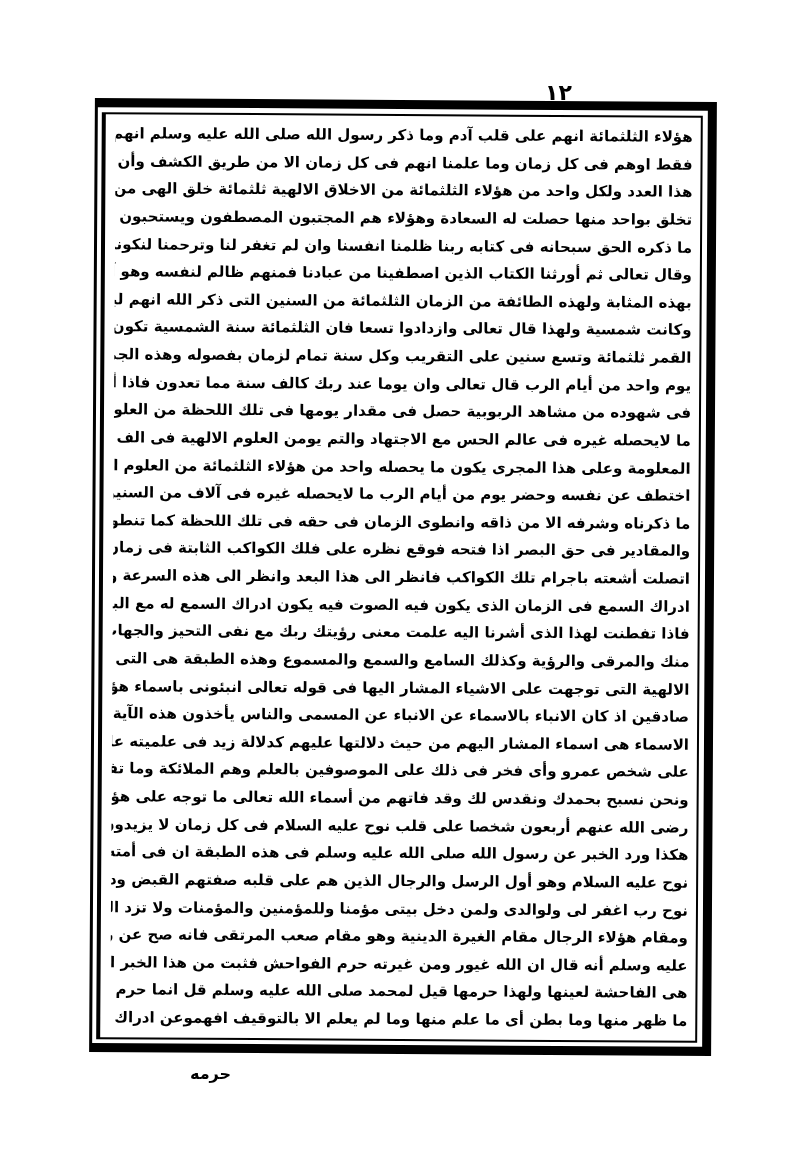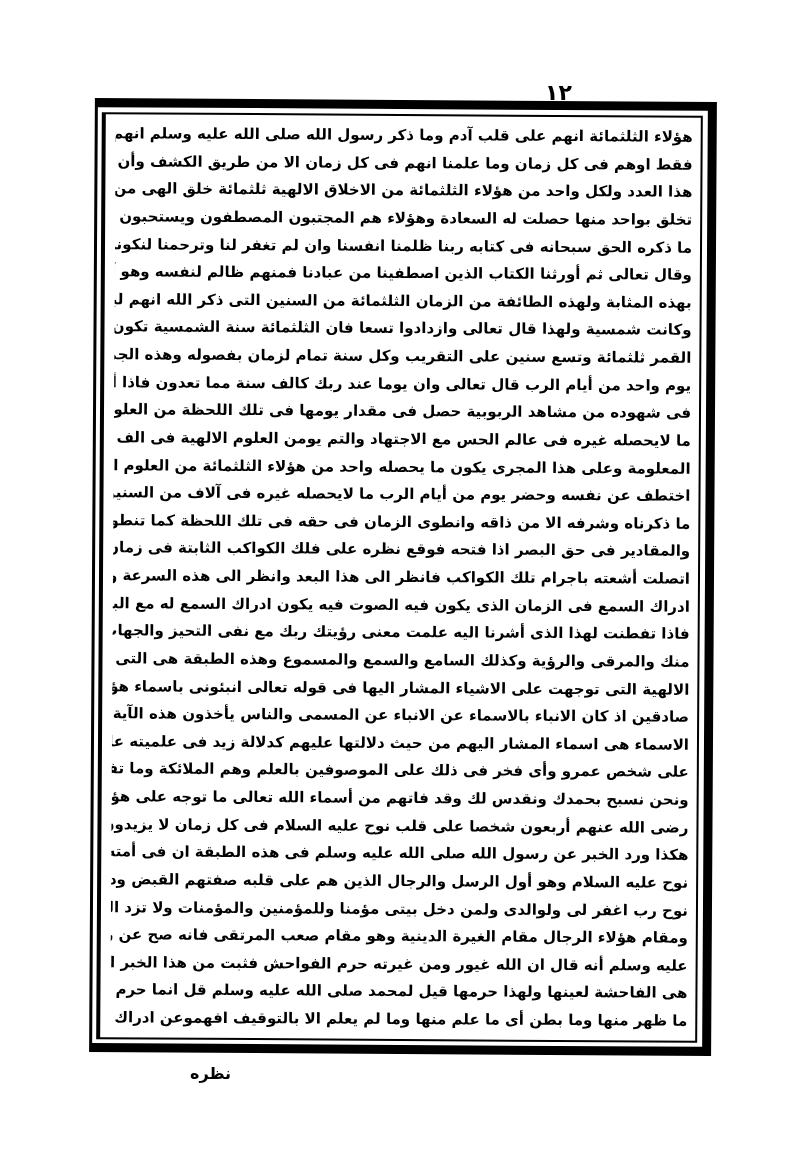--- a/index.html
+++ b/index.html
@@ -118,13 +118,13 @@
       <div class="line">نوح عليه السلام وهو أول الرسل والرجال الذين هم على قلبه صفتهم القبض ودعاؤهم دعاء</div>
       <div class="line">نوح رب اغفر لى ولوالدى ولمن دخل بيتى مؤمنا وللمؤمنين والمؤمنات ولا تزد الظالمين الا تبارا</div>
       <div class="line">ومقام هؤلاء الرجال مقام الغيرة الدينية وهو مقام صعب المرتقى فانه صح عن رسول الله صلى الله</div>
       <div class="line">عليه وسلم أنه قال ان الله غيور ومن غيرته حرم الفواحش فثبت من هذا الخبر ان الفاحشة</div>
       <div class="line">هى الفاحشة لعينها ولهذا حرمها قيل لمحمد صلى الله عليه وسلم قل انما حرم ربى الفواحش</div>
       <div class="line">ما ظهر منها وما بطن أى ما علم منها وما لم يعلم الا بالتوقيف افهموعن ادراك الفحش فكل محرم</div>
     </div>
   </div>
 </div>
 
-<div class="catchword">نظره</div>
+<div class="catchword">حرمه</div>
 
 </body></html>

